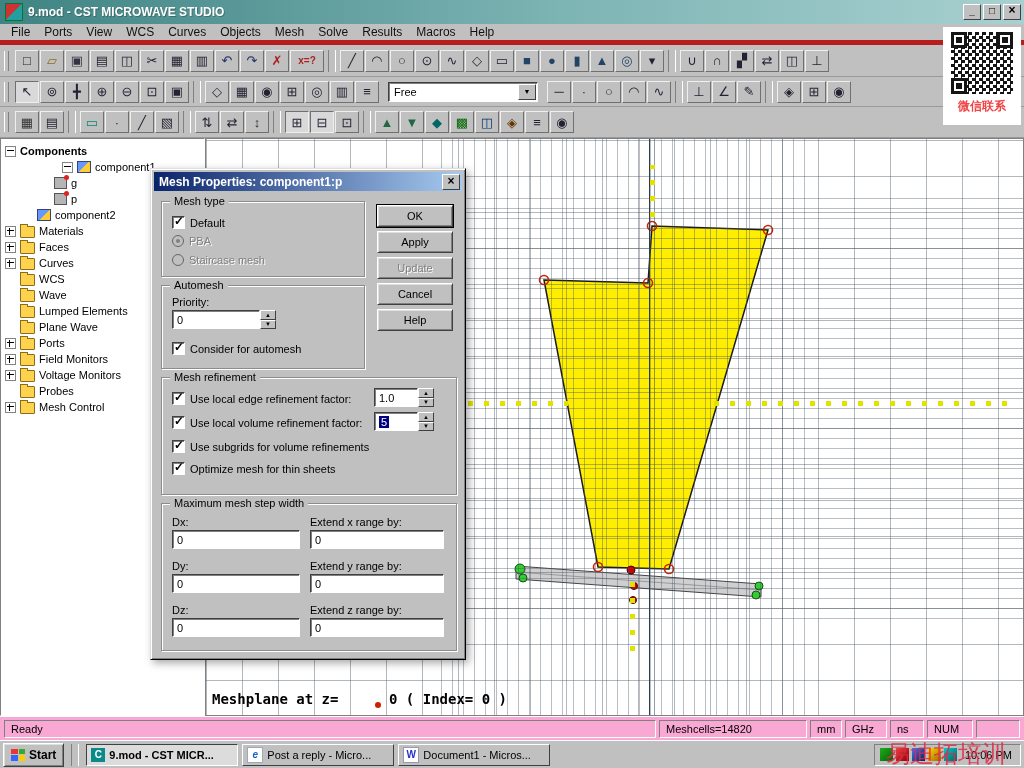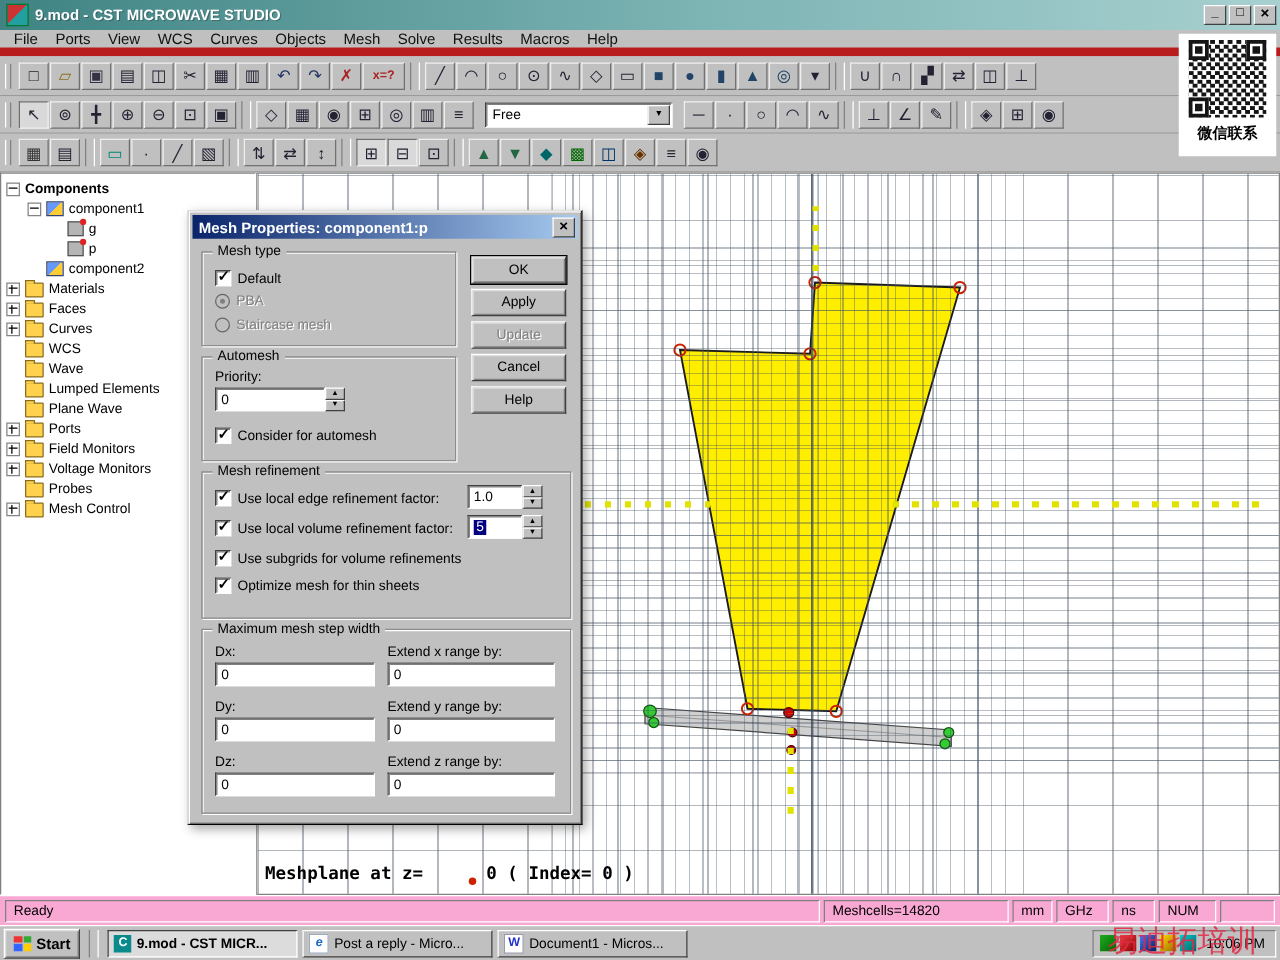--- a/index.html
+++ b/index.html
@@ -10,21 +10,21 @@
     padding:0 3px;box-sizing:border-box}
   .app-icon{width:16px;height:16px;background:linear-gradient(135deg,#cc3333 48%,#22a0a0 48%);
     border:1px solid #073;margin:0 5px 0 2px;flex:none}
   .title-text{color:#fff;font-weight:bold;font-size:12px;flex:1;white-space:nowrap;text-shadow:1px 1px 0 rgba(0,0,0,.25)}
   .ctl{width:16px;height:14px;background:#c0c0c0;border:1px solid;border-color:#fff #404040 #404040 #fff;
     margin-left:2px;font-size:10px;line-height:11px;text-align:center;font-weight:bold;flex:none}
   .ctl.min::after{content:"_"}
   .ctl.max::after{content:"□"}
   .ctl.close::after{content:"×";font-size:12px}
   .menubar{position:absolute;top:24px;left:0;width:1024px;height:21px;display:flex;align-items:center;
-    padding-left:4px;box-sizing:border-box;border-bottom:7px solid #b91c1c;background:#c0c0c0}
+    padding-left:4px;box-sizing:border-box;border-bottom:5px solid #b91c1c;background:#c0c0c0}
   .menu-item{font-size:12px;padding:2px 7px;color:#111}
   
   .toolbar{position:absolute;left:0;width:1024px;display:flex;align-items:center;gap:1px;
     padding-left:4px;box-sizing:border-box;background:#c0c0c0;border-bottom:1px solid #9a9a9a}
   .row1{top:45px;height:32px}.row2{top:77px;height:30px}.row3{top:107px;height:31px}
   .tb-btn{width:24px;height:22px;display:flex;align-items:center;justify-content:center;font-size:13px;
     color:#223;background:#c0c0c0;border:1px solid;border-color:#efefef #707070 #707070 #efefef;box-sizing:border-box;flex:none}
   .tb-btn.active{border-color:#707070 #efefef #efefef #707070;background:#d9d9d9}
   .tb-btn.wide{width:34px;font-size:10px;font-weight:bold}
   .tb-sep{width:6px;height:22px;border-left:1px solid #808080;border-right:1px solid #fff;margin:0 3px;flex:none}
@@ -133,21 +133,21 @@
   .ti5{background:linear-gradient(135deg,#0cc,#066)}
   .clock{margin-left:5px}
   
   .qr{position:absolute;right:3px;top:27px;width:78px;height:98px;background:#fff;z-index:120;display:flex;
     flex-direction:column;align-items:center;padding-top:5px;box-sizing:border-box}
   .qr-grid{width:62px;height:62px;position:relative;
     background-image:repeating-conic-gradient(#151515 0% 25%,#fff 0% 50%);background-size:7px 7px}
   .fp{position:absolute;width:16px;height:16px;border:3px solid #151515;background:#fff;box-sizing:border-box}
   .fp::after{content:"";position:absolute;left:2px;top:2px;right:2px;bottom:2px;background:#151515}
   .fp.tl{left:0;top:0}.fp.tr{right:0;top:0}.fp.bl{left:0;bottom:0}
-  .qr-caption{color:#000000;font-size:12px;font-weight:bold;margin-top:4px}
+  .qr-caption{color:#ef4444;font-size:12px;font-weight:bold;margin-top:4px}
   .watermark{position:absolute;right:18px;bottom:2px;z-index:130;color:rgba(228,40,70,.85);font-size:24px;
     font-weight:normal;white-space:nowrap;pointer-events:none;line-height:1}
 </style>
 </head>
 <body>
 
 <div class="titlebar">
   <div class="app-icon"></div>
   <span class="title-text">9.mod - CST MICROWAVE STUDIO</span>
   <div class="ctl min"></div>
@@ -274,21 +274,21 @@
       <span class="tb-btn">≡</span>
       <span class="tb-btn">◉</span>
     </div>
 </div>
 
 <div class="tree">
     <div class="tree-row" style="padding-left: 4px;">
       <span class="expand"></span>
       <span class="tree-label bold">Components</span>
     </div>
-    <div class="tree-row" style="padding-left: 21px;">
+    <div class="tree-row" style="padding-left: 21px; margin-left: 40px;">
       <span class="expand"></span>
       <span class="icon-component"></span>
       <span class="tree-label">component1</span>
     </div>
     <div class="tree-row" style="padding-left: 38px;">
       <span class="expand-spacer"></span>
       <span class="icon-solid"></span>
       <span class="tree-label">g</span>
     </div>
     <div class="tree-row" style="padding-left: 38px;">

